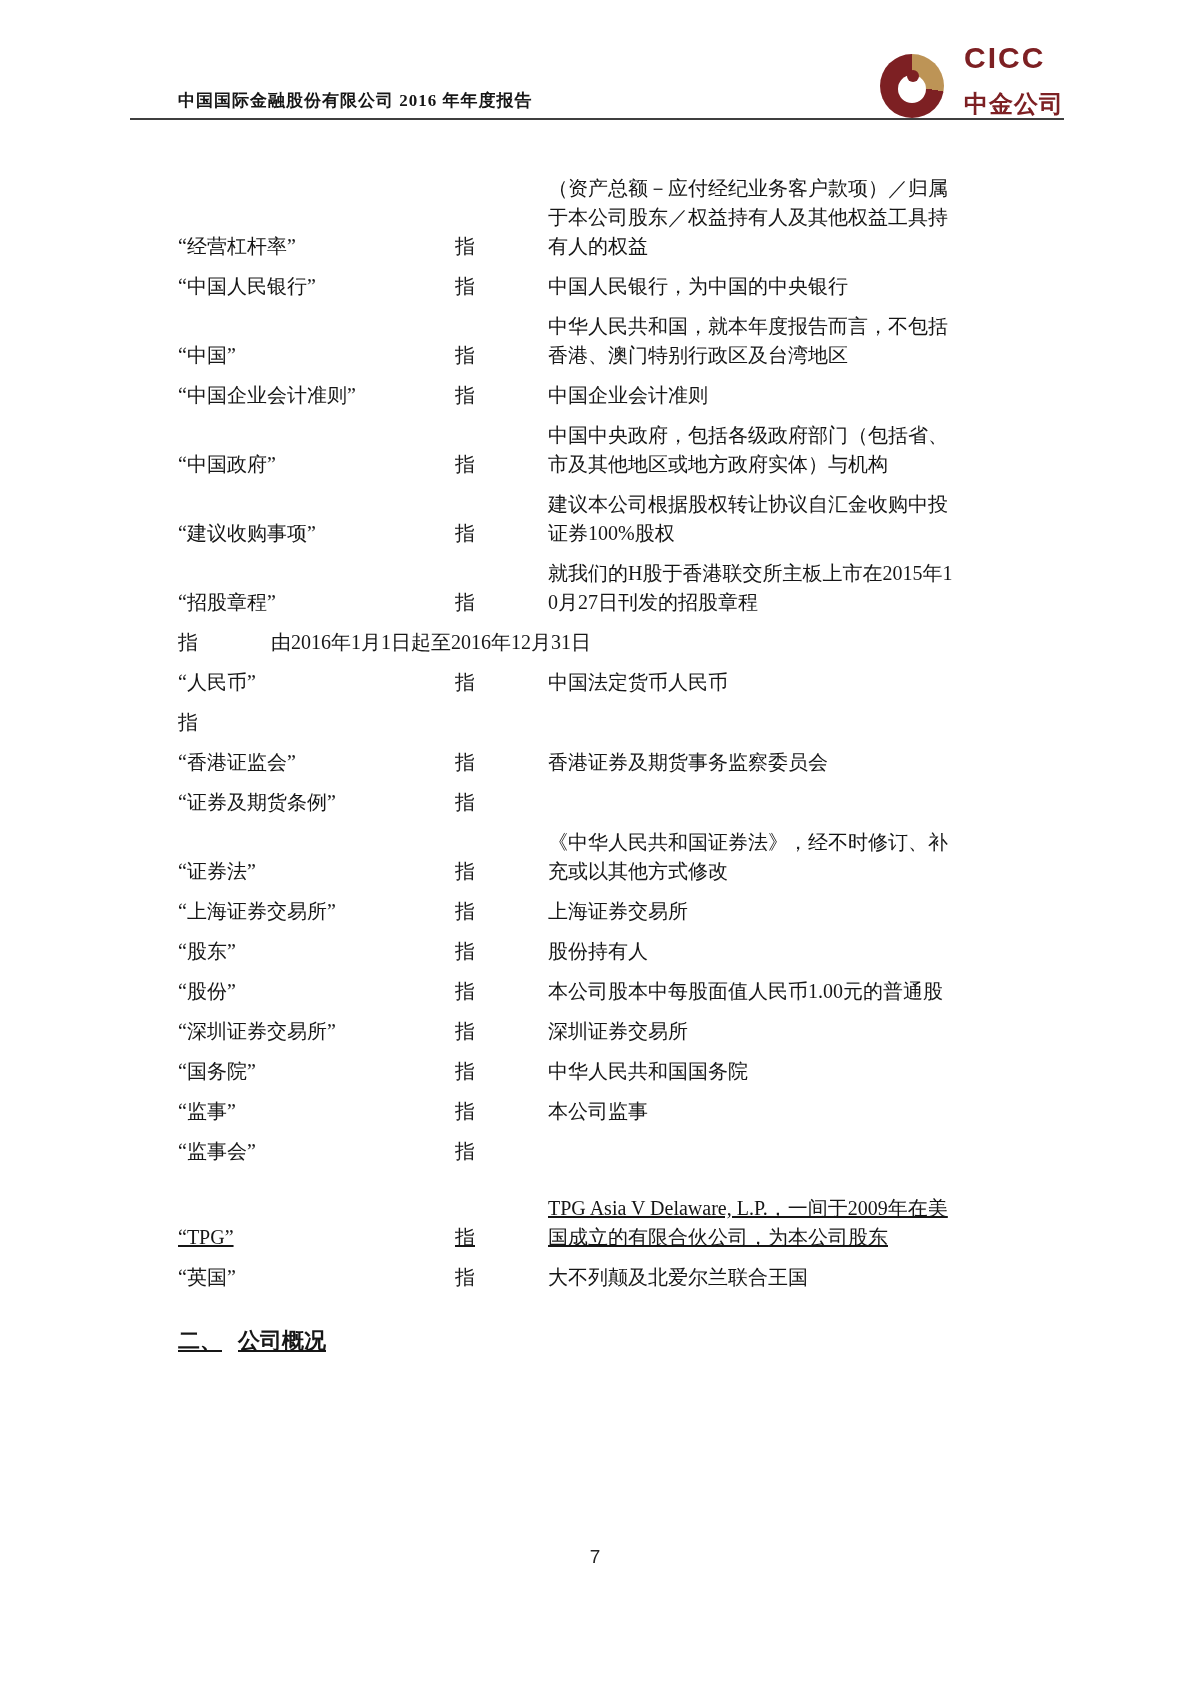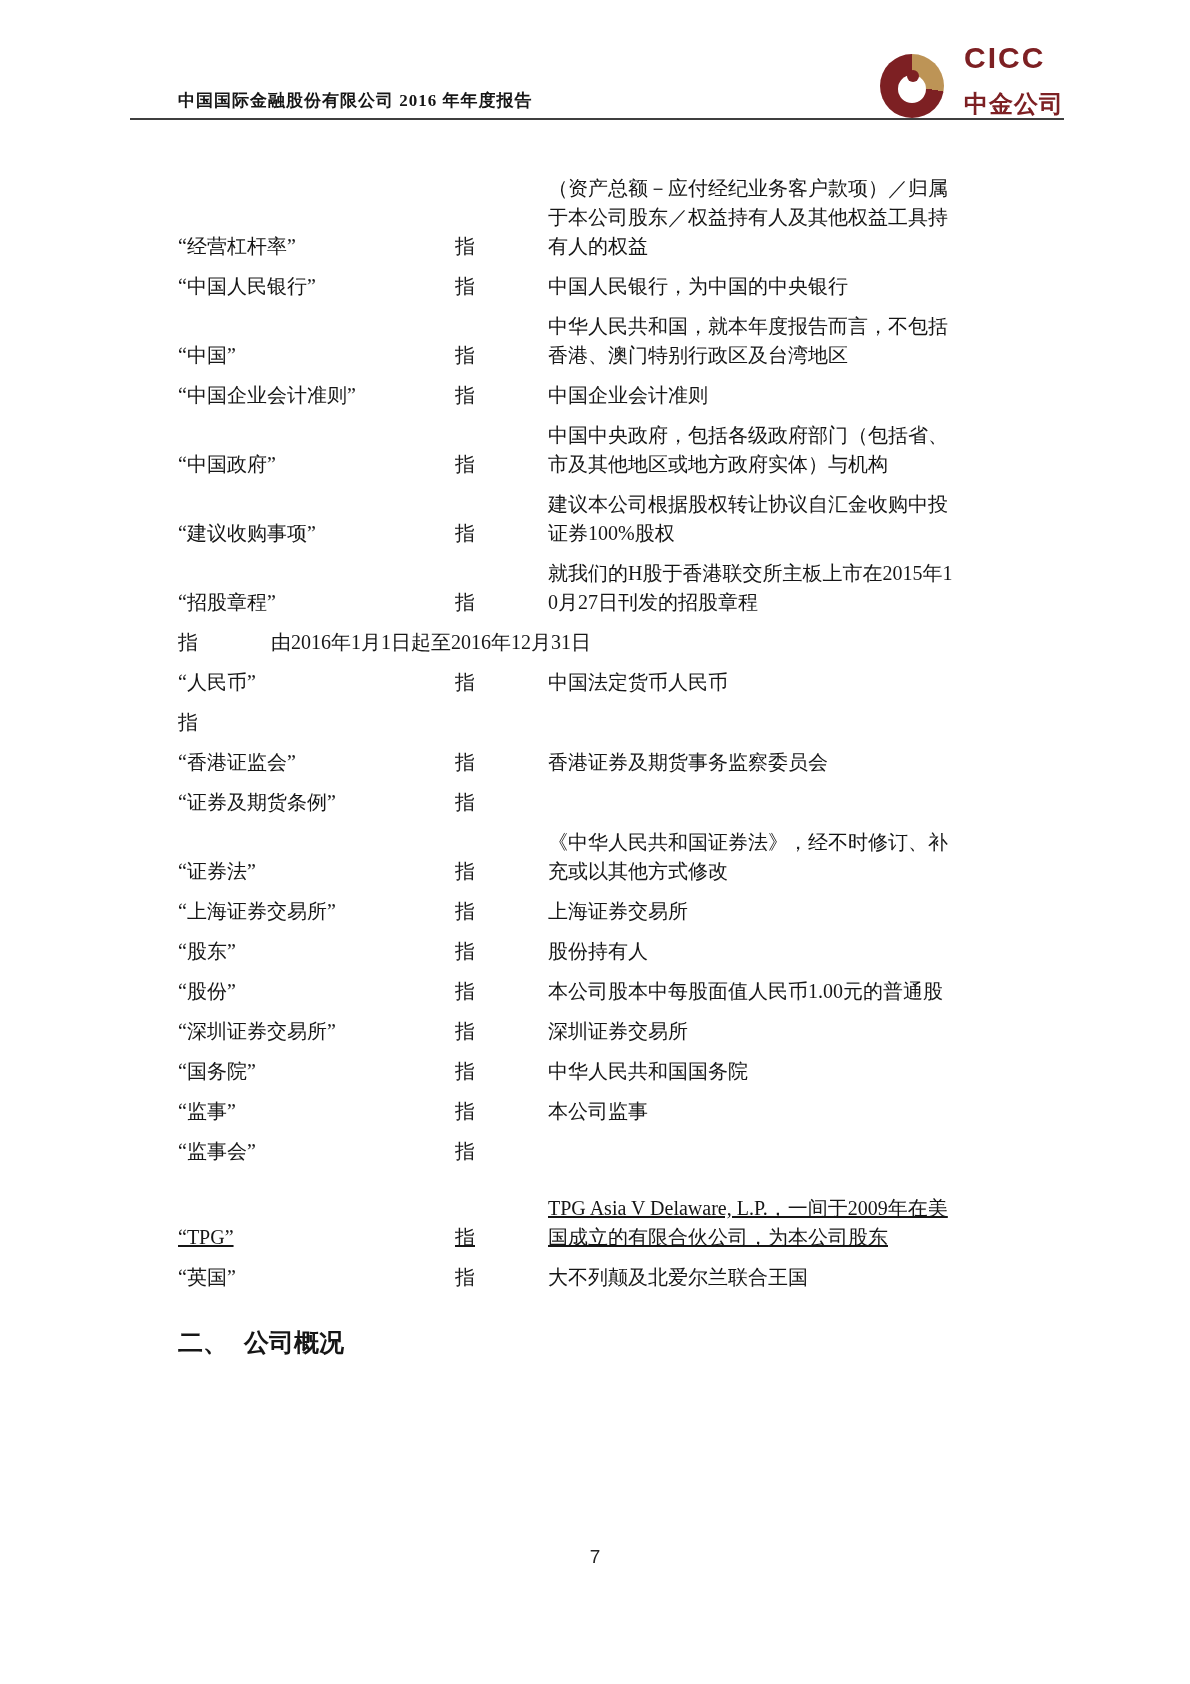--- a/index.html
+++ b/index.html
@@ -57,21 +57,21 @@
     font-size:20px;line-height:29px;
     margin-bottom:11px;
   }
   .def-row.gap-before{margin-top:28px;text-decoration:underline;}
   .term{width:277px;flex:none;}
   .connector{width:93px;flex:none;}
   .definition{width:408px;flex:none;word-break:break-all;}
   
   .section-heading{
     margin-top:34px;
-    font-size:25px;font-weight:bold;
+    font-size:22px;font-weight:bold;text-decoration:underline;
   }
   .section-heading .sec-num{margin-right:16px;}
   
   .footer{
     position:absolute;left:0;right:0;top:1546px;
     text-align:center;
     font-family:"Liberation Sans","DejaVu Sans",sans-serif;
     font-size:19px;color:#222;
   }
 </style>

